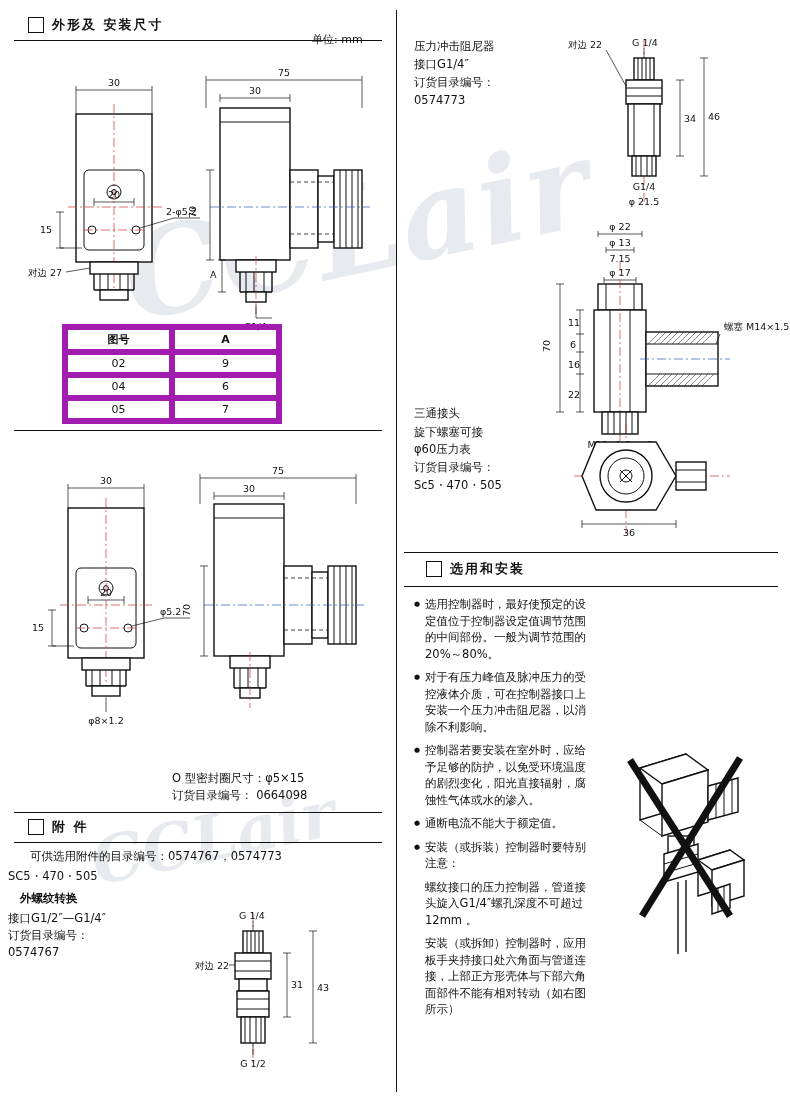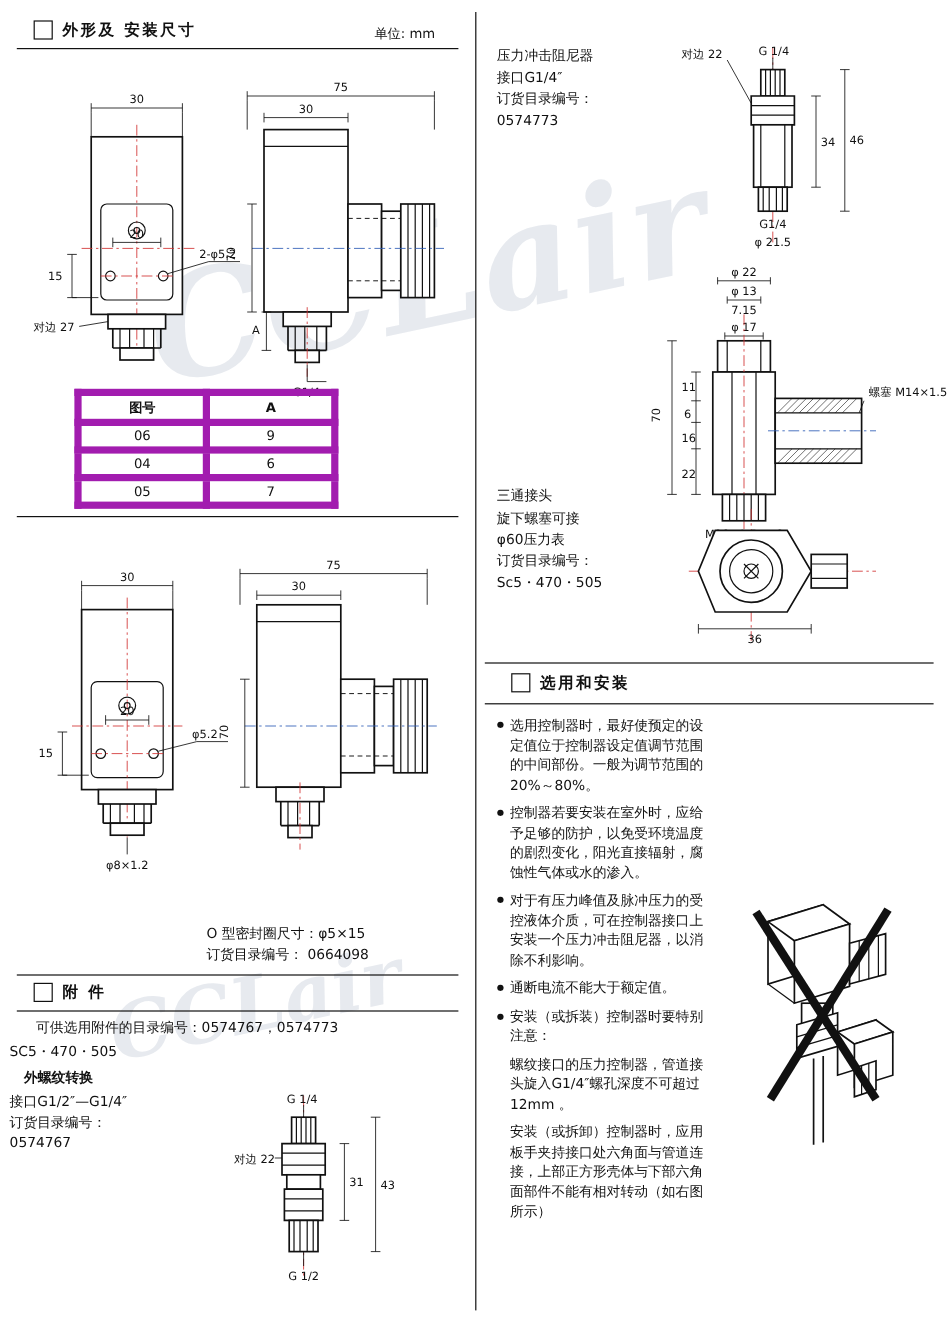--- a/index.html
+++ b/index.html
@@ -31,21 +31,21 @@
     transform:rotate(-12deg);
     pointer-events:none;user-select:none;white-space:nowrap;
   }
 
   
   .sec-head{position:absolute;display:flex;align-items:center;gap:8px;padding-left:12px;}
   .sec-box{width:14px;height:14px;border:1.4px solid #111;}
   .sec-title{font-weight:bold;font-size:13px;letter-spacing:2px;}
   .rule{position:absolute;height:0;border-top:1.6px solid #111;}
 
-  .unit{position:absolute;font-size:11px;}
+  .unit{position:absolute;font-size:11px;margin-top:11px;}
 
   
   table.dim{position:absolute;border-collapse:collapse;}
   table.dim td,table.dim th{
     border:6px solid #a21caf;font-size:11px;font-weight:normal;
     padding:2px 0;text-align:center;
   }
   table.dim th{font-weight:bold;}
 
   
@@ -161,21 +161,21 @@
     <text class="lbl" x="230" y="278">G1/4</text>
   </svg>
 
   <table class="dim" style="left:62px;top:324px;width:220px;">
     <tbody>
         <tr>
       <th style="width:110px">图号</th>
       <th style="width:110px">A</th>
     </tr>
     <tr>
-      <td>06</td>
+      <td>02</td>
       <td>9</td>
     </tr>
     <tr>
       <td>04</td>
       <td>6</td>
     </tr>
     <tr>
       <td>05</td>
       <td>7</td>
     </tr>
@@ -394,22 +394,22 @@
 
   <div class="rule" style="left:404px;top:552px;width:374px;"></div>
   <div class="sec-head" style="left:414px;top:560px;justify-content:center;">
     <span class="sec-box"></span>
     <span class="sec-title">选用和安装</span>
   </div>
   <div class="rule" style="left:404px;top:586px;width:374px;"></div>
 
   <ul class="bullets" style="left:414px;top:596px;">
     <li>选用控制器时，最好使预定的设定值位于控制器设定值调节范围的中间部份。一般为调节范围的20%～80%。</li>
+    <li>对于有压力峰值及脉冲压力的受控液体介质，可在控制器接口上安装一个压力冲击阻尼器，以消除不利影响。</li>
     <li>控制器若要安装在室外时，应给予足够的防护，以免受环境温度的剧烈变化，阳光直接辐射，腐蚀性气体或水的渗入。</li>
-    <li>对于有压力峰值及脉冲压力的受控液体介质，可在控制器接口上安装一个压力冲击阻尼器，以消除不利影响。</li>
     <li>通断电流不能大于额定值。</li>
     <li>安装（或拆装）控制器时要特别注意：</li>
     <li style="padding-left:11px;"><span>螺纹接口的压力控制器，管道接头旋入G1/4″螺孔深度不可超过12mm 。</span></li>
     <li style="padding-left:11px;"><span>安装（或拆卸）控制器时，应用板手夹持接口处六角面与管道连接，上部正方形壳体与下部六角面部件不能有相对转动（如右图所示）</span></li>
   </ul>
   <style>
     .bullets li:nth-child(6):before,.bullets li:nth-child(7):before{content:"";}
   </style>
 
   <svg width="160" height="230" style="left:612px;top:740px;">

